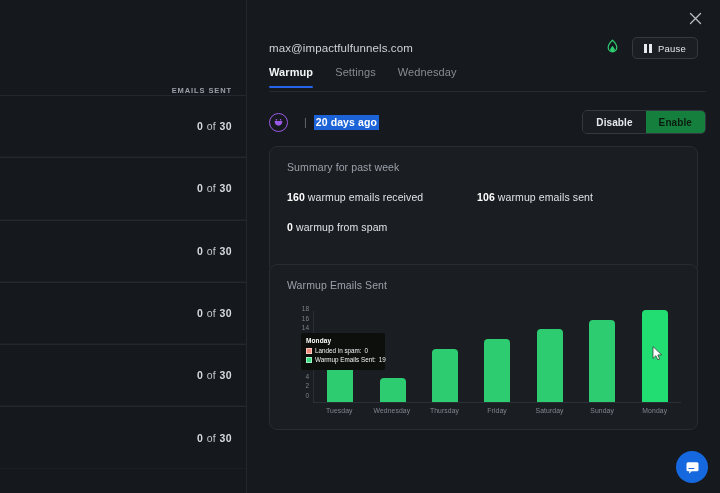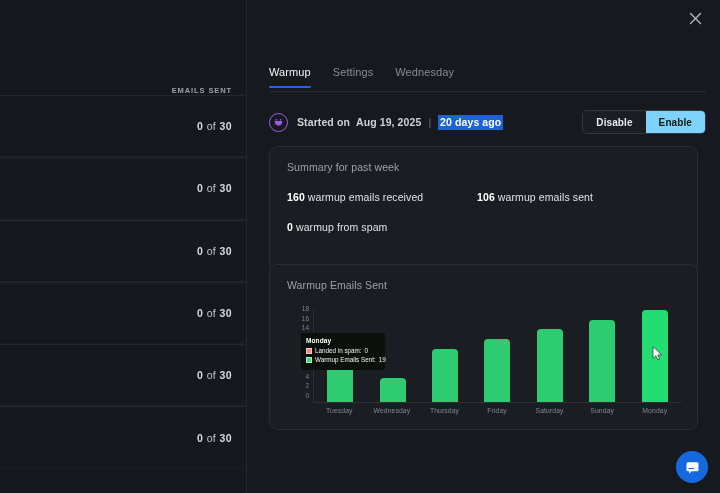--- a/index.html
+++ b/index.html
@@ -137,21 +137,21 @@
     border-bottom: 1px solid #272b31;
   }
   .tab {
     position: relative;
     font-size: 11px;
     color: #868c94;
     padding-bottom: 9px;
     cursor: pointer;
     letter-spacing: 0.1px;
   }
-  .tab.active { color: #f2f4f6; font-weight: 400; }
+  .tab.active { color: #f2f4f6; font-weight: 700; }
   .tab.active::after {
     content: "";
     position: absolute;
     left: 0; right: 0; bottom: -1px;
     height: 2px;
     background: #2563eb;
     border-radius: 1px;
   }
 
   
@@ -203,21 +203,21 @@
   }
   #disable-button, #enable-button {
     display: flex; align-items: center; justify-content: center;
     padding: 0 13px;
     font-size: 10px;
     font-weight: 700;
     cursor: pointer;
     letter-spacing: 0.1px;
   }
   #disable-button { background: #1a1e23; color: #e6e9ed; }
-  #enable-button { background: #7dd3fc; color: #0b1b10; }
+  #enable-button { background: #15803d; color: #0b1b10; }
 
   
   .card {
     position: absolute;
     left: 22px; right: 22px;
     background: #1a1d22;
     border: 1px solid #282c33;
     border-radius: 8px;
   }
   #summary-card { top: 146px; height: 128px; }
@@ -409,20 +409,38 @@
   </div>
 
   <div id="panel">
 
     <div id="close-btn">
       <svg width="13" height="13" viewBox="0 0 13 13" fill="none" stroke="currentColor" stroke-width="1.3" stroke-linecap="round">
         <path d="M1.5 1.5 L11.5 11.5 M11.5 1.5 L1.5 11.5"></path>
       </svg>
     </div>
 
+    <div class="panel-head">
+      <div id="account-email">max@impactfulfunnels.com</div>
+      <div class="head-right">
+        <span id="flame-icon">
+          <svg width="13" height="15" viewBox="0 0 13 15" fill="none" stroke="#2ecc71" stroke-width="1.2" stroke-linejoin="round">
+            <path d="M6.5 1.2C6.5 1.2 2.2 5 2.2 8.6a4.3 4.3 0 0 0 8.6 0C10.8 5 6.5 1.2 6.5 1.2z"></path>
+            <path d="M6.5 13c-1.5 0-2.4-1-2.4-2.2 0-1.4 1.6-2.7 2.4-4 .8 1.3 2.4 2.6 2.4 4C8.9 12 8 13 6.5 13z" fill="#2ecc71" stroke="none"></path>
+          </svg>
+        </span>
+        <div id="pause-button">
+          <span class="bars">
+              <i></i>
+              <i></i>
+            </span>
+          <span id="pause-label">Pause</span>
+        </div>
+      </div>
+    </div>
 
     <div id="tabs">
       <div class="tab active">
         <span>Warmup</span>
       </div>
       <div class="tab">
         <span>Settings</span>
       </div>
       <div class="tab">
         <span>Wednesday</span>
@@ -430,24 +448,20 @@
     </div>
 
     <div id="started-row">
       <div id="status-emoji">
         <svg width="13" height="13" viewBox="0 0 16 16" fill="none">
           <path d="M3.2 6.2h9.6c0 3.4-2.1 5.8-4.8 5.8S3.2 9.6 3.2 6.2z" fill="#9b59e8"></path>
           <circle cx="5.4" cy="4.6" r="1.05" fill="#9b59e8"></circle>
           <circle cx="10.6" cy="4.6" r="1.05" fill="#9b59e8"></circle>
         </svg>
       </div>
-      <span id="started-text">
-        <span>Started on</span>
-        &nbsp;<span>Aug 19, 2025</span>
-      </span>
       <span id="started-sep">|</span>
       <span id="relative-date">20 days ago</span>
 
       <div class="started-actions">
         <div id="disable-button">Disable</div>
         <div id="enable-button">Enable</div>
       </div>
     </div>
 
     <div class="card" id="summary-card">

